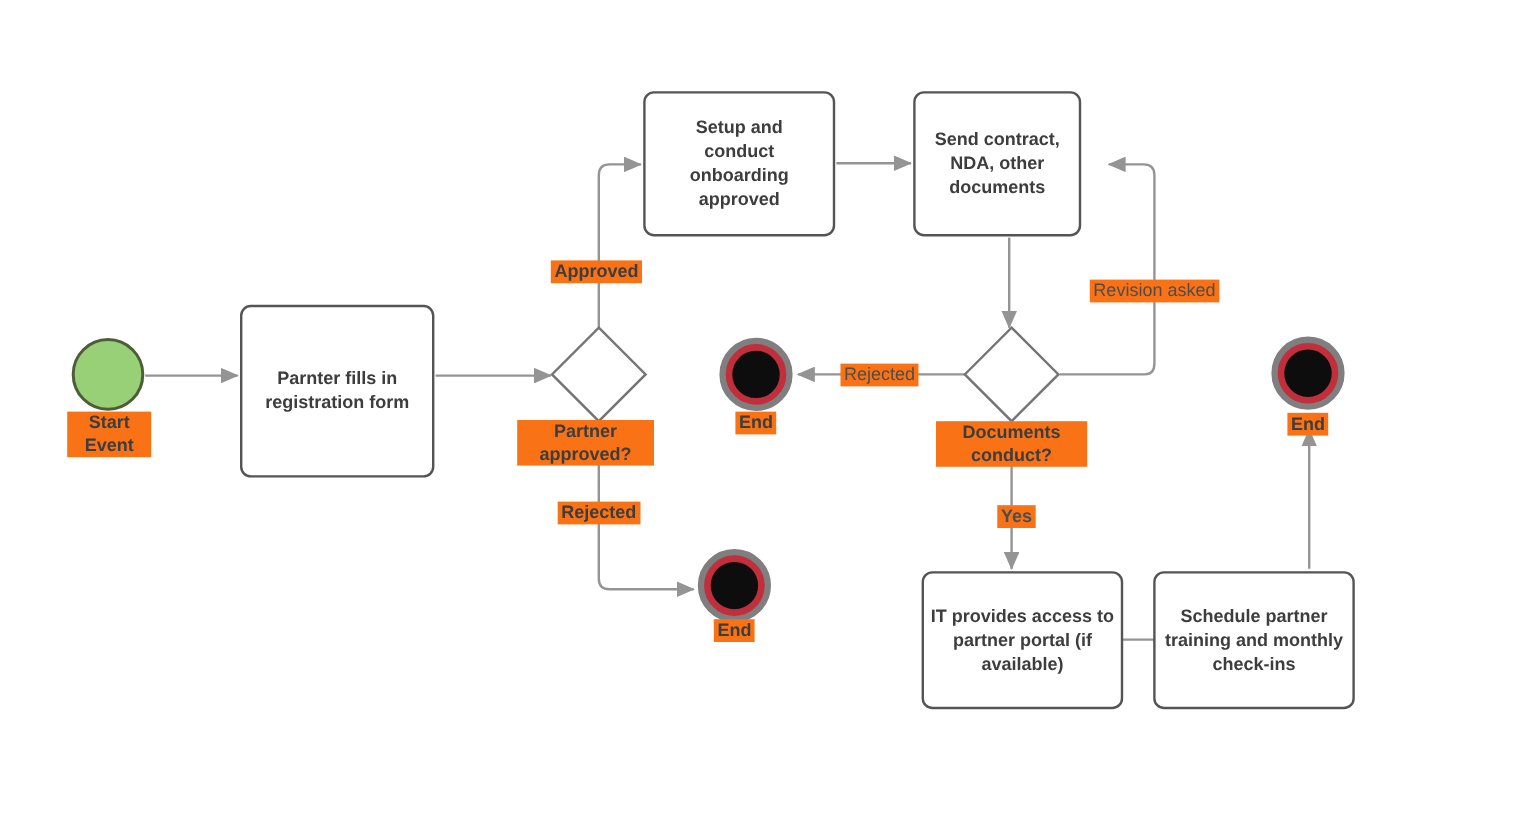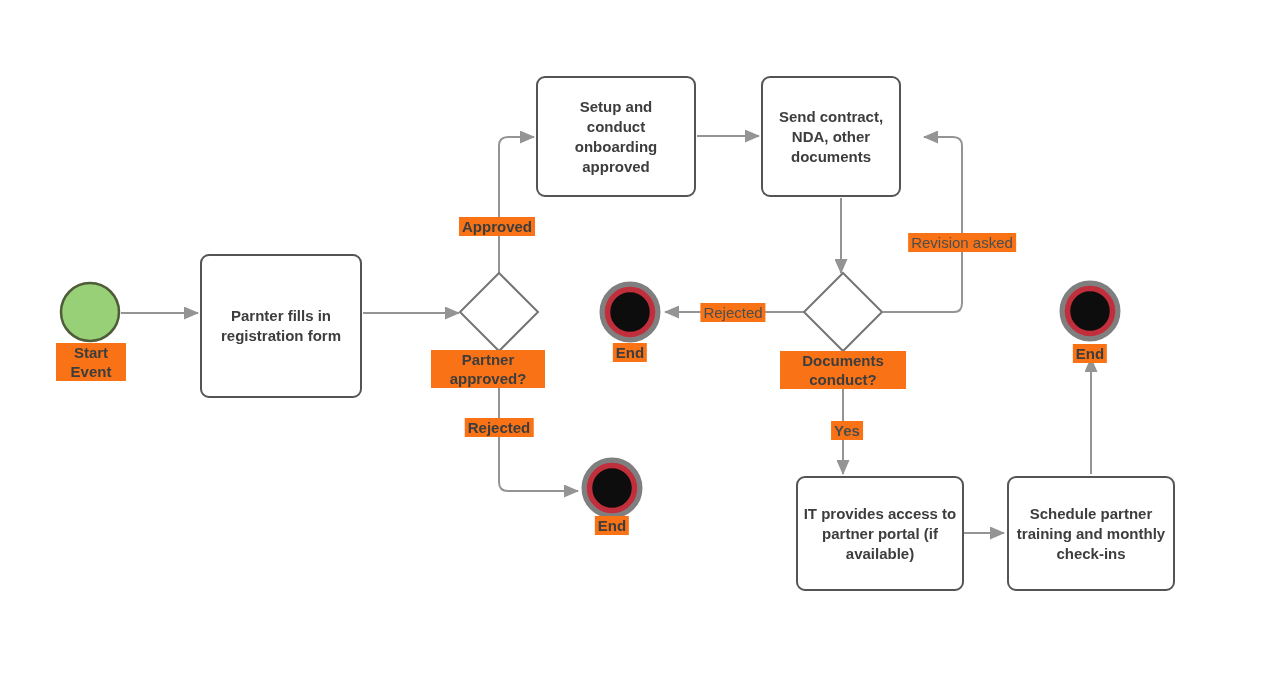--- a/index.html
+++ b/index.html
@@ -89,25 +89,25 @@
   </div>
 
   <div class="task" style="left:536px; top:76px; width:160px; height:121px;">
     <span style="width:104px;">Setup and conduct onboarding approved</span>
   </div>
 
   <div class="task" style="left:761px; top:76px; width:140px; height:121px;">
     <span style="width:118px;">Send contract, NDA, other documents</span>
   </div>
 
-  <div class="task" style="left:796px; top:476px; width:168px; height:115px;">
+  <div class="task" style="left:768px; top:476px; width:168px; height:115px;">
     <span style="width:160px;">IT provides access to partner portal (if available)</span>
   </div>
 
-  <div class="task" style="left:1007px; top:476px; width:168px; height:115px;">
+  <div class="task" style="left:961px; top:476px; width:168px; height:115px;">
     <span style="width:150px;">Schedule partner training and monthly check-ins</span>
   </div>
 
   <div class="lbl bold wrap" style="left:91px; top:343px; width:64px;">Start Event</div>
 
   <div class="lbl bold wrap" style="left:488px; top:350px; width:108px;">Partner approved?</div>
 
   <div class="lbl bold wrap" style="left:843px; top:351px; width:120px;">Documents conduct?</div>
 
   <div class="lbl bold" style="left:630px; top:343px;">End</div>

